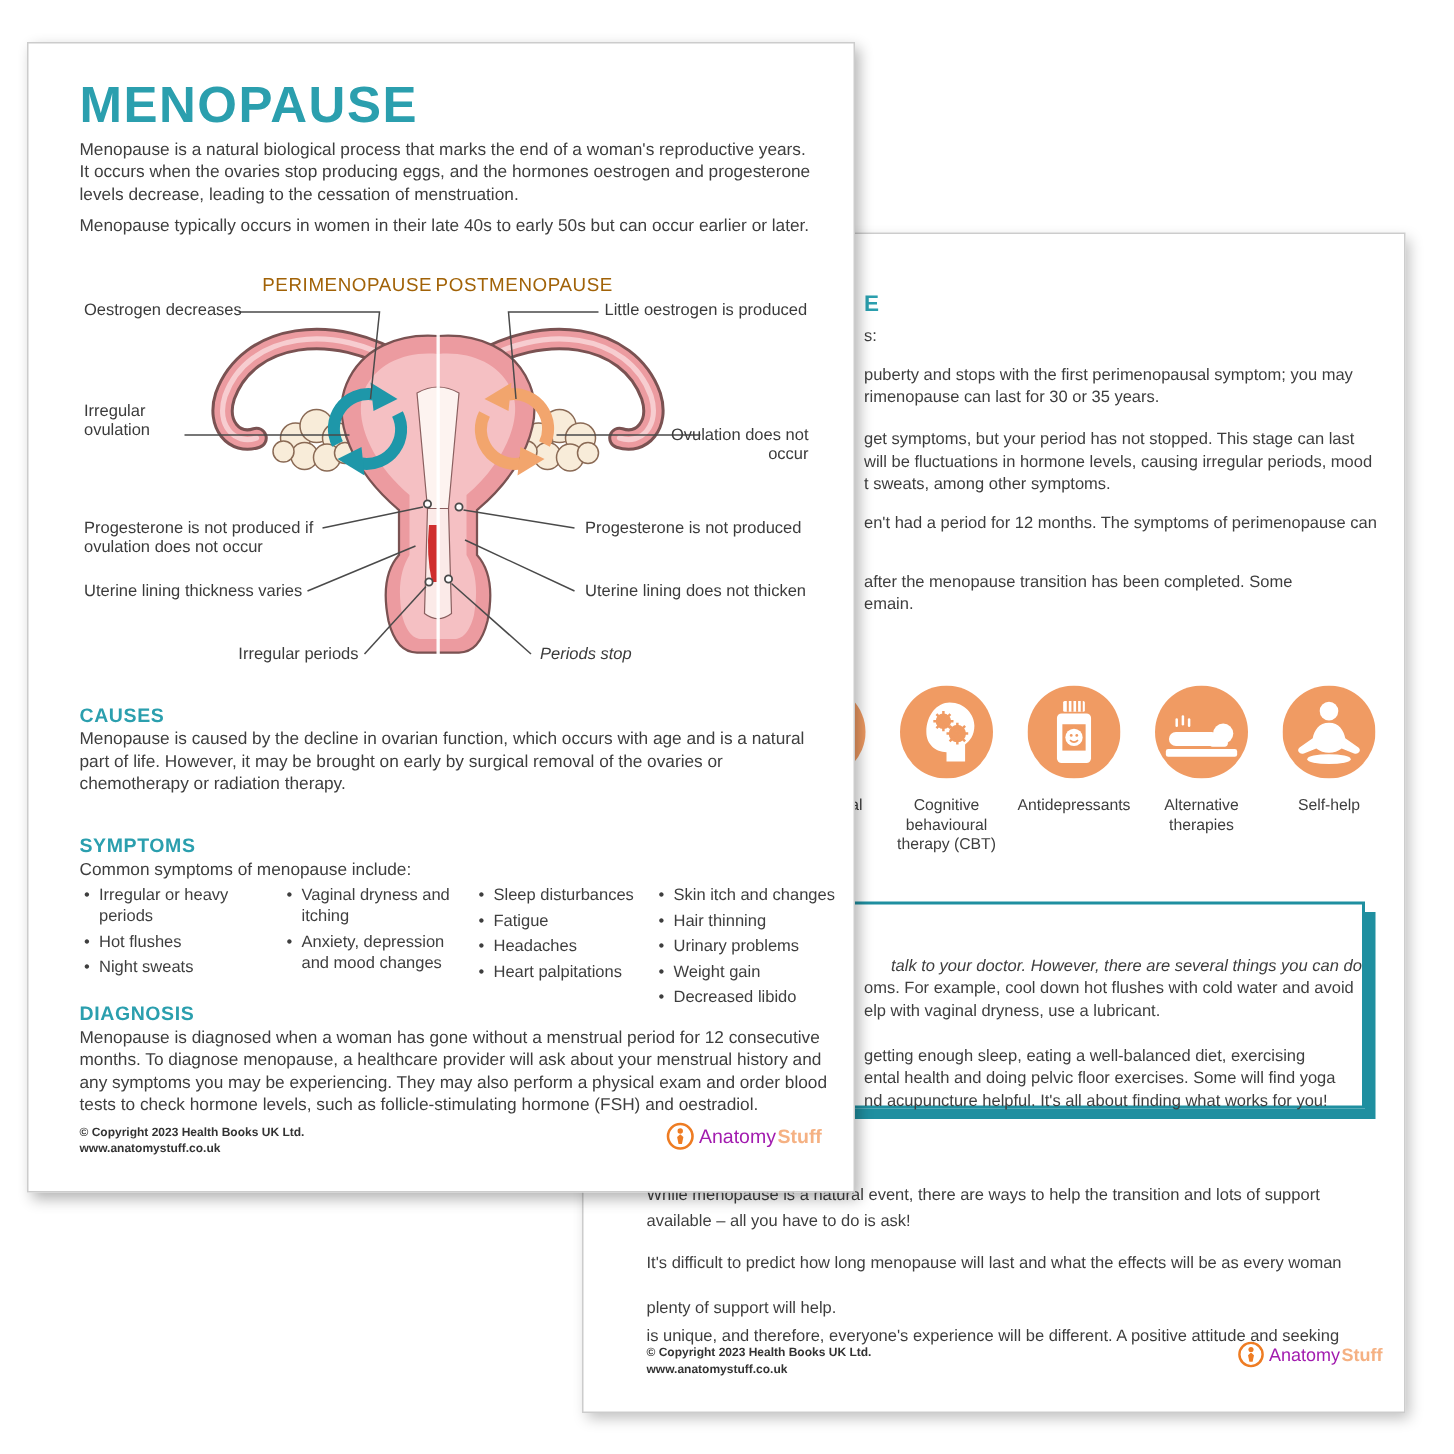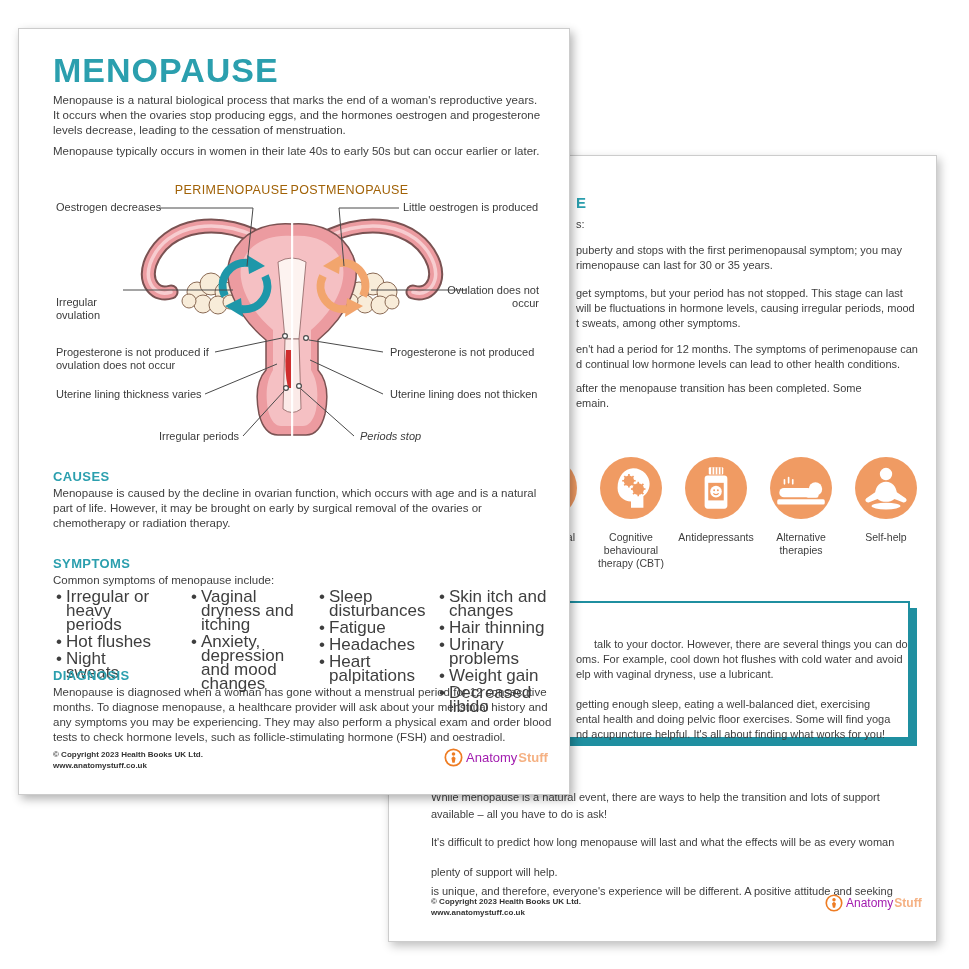--- a/index.html
+++ b/index.html
@@ -11,21 +11,21 @@
               box-shadow:3px 4px 9px rgba(0,0,0,0.30);}
   #back-page{left:388px;top:155px;width:547px;height:785px;z-index:1;
              box-shadow:3px 4px 9px rgba(0,0,0,0.25);}
   .teal{color:#2b9fae;}
   h1.title{margin:0;font-size:34px;font-weight:800;letter-spacing:1px;color:#2b9fae;}
   .body-txt{font-size:11.5px;line-height:15px;color:#3e3e3e;}
   .sec-head{font-size:13px;font-weight:bold;color:#2b9fae;letter-spacing:.4px;}
   .dlabel{font-size:11px;line-height:13px;color:#3b3b3b;}
   .stage-head{font-size:12.5px;font-weight:normal;color:#a16207;letter-spacing:.4px;text-align:center;}
   ul.sym{list-style:none;margin:0;padding:0;}
-  ul.sym li{position:relative;padding-left:10px;font-size:17px;line-height:14px;margin-bottom:3px;}
+  ul.sym li{position:relative;padding-left:10px;font-size:11px;line-height:14px;margin-bottom:3px;}
   ul.sym li::before{content:"•";position:absolute;left:0;top:0;}
   .foot-txt{font-size:8px;font-weight:bold;line-height:11px;color:#333;}
   .brand{display:flex;align-items:center;gap:3px;}
   .brand .b1{font-size:13px;font-weight:normal;color:#a21caf;text-align:center;}
   .brand .b2{font-size:13px;font-weight:bold;color:#f5b183;}
   .bline{font-size:11px;line-height:15px;white-space:nowrap;color:#3e3e3e;}
   .icon-circle{width:62px;height:62px;border-radius:50%;background:#f09b63;}
   .icon-label{font-size:10.5px;line-height:13px;text-align:center;color:#3e3e3e;}
   .tealbox-shadow{position:absolute;background:#1f8fa0;}
   .tealbox{position:absolute;background:#ffffff;border:2px solid #1f8fa0;}
@@ -41,21 +41,20 @@
     <div class="abs bline" style="left:187px;top:61px;">s:</div>
 
     <div class="abs bline" style="left:187px;top:87px;">puberty and stops with the first perimenopausal symptom; you may</div>
     <div class="abs bline" style="left:187px;top:102px;">rimenopause can last for 30 or 35 years.</div>
 
     <div class="abs bline" style="left:187px;top:130px;">get symptoms, but your period has not stopped. This stage can last</div>
     <div class="abs bline" style="left:187px;top:145px;">will be fluctuations in hormone levels, causing irregular periods, mood</div>
     <div class="abs bline" style="left:187px;top:160px;">t sweats, among other symptoms.</div>
 
     <div class="abs bline" style="left:187px;top:186px;">en't had a period for 12 months. The symptoms of perimenopause can</div>
-    <div class="abs bline" style="left:187px;top:201px;">d continual low hormone levels can lead to other health conditions.</div>
 
     <div class="abs bline" style="left:187px;top:225px;">after the menopause transition has been completed. Some</div>
     <div class="abs bline" style="left:187px;top:240px;">emain.</div>
 
     <div class="abs icon-circle" style="left:126px;top:301px;"></div>
     <div class="abs icon-label" style="left:172px;top:375px;width:60px;text-align:left;">nal</div>
 
     <svg class="abs" style="left:211px;top:301px;" width="62" height="62" viewBox="0 0 60 60">
       <circle cx="30" cy="30" r="30" fill="#f09b63"></circle>
       <path d="M 32 11 c 10 0 16 8 16 15 c 0 6 -3 10 -6 12 l 0 11 l -12 0 l 0 -6 c -7 0 -13 -5 -13 -13 c 0 -11 7 -19 15 -19 z" fill="#ffffff"></path>
@@ -111,21 +110,21 @@
     <svg class="abs" style="left:466px;top:301px;" width="62" height="62" viewBox="0 0 60 60">
       <circle cx="30" cy="30" r="30" fill="#f09b63"></circle>
       <circle cx="30" cy="16.5" r="6" fill="#ffffff"></circle>
       <path d="M 30 24 c -6.5 0 -9.5 5 -10.5 10 l -8.5 6 c -2.2 1.8 0 4.8 2.8 3.8 l 8 -3.2 c 2.2 1.8 5.2 2.8 8.2 2.8 s 6 -1 8.2 -2.8 l 8 3.2 c 2.8 1 5 -2 2.8 -3.8 l -8.5 -6 c -1 -5 -4 -10 -10.5 -10 z" fill="#ffffff"></path>
       <ellipse cx="30" cy="47.5" rx="14" ry="3.2" fill="#ffffff"></ellipse>
     </svg>
     <div class="abs icon-label" style="left:452px;top:375px;width:90px;">Self-help</div>
 
     <div class="tealbox-shadow" style="left:108px;top:452px;width:420px;height:138px;"></div>
     <div class="tealbox" style="left:101px;top:445px;width:416px;height:134px;"></div>
-    <div class="abs bline" style="left:205px;top:481px;">talk to your doctor. However, there are several things you can do</div>
+    <div class="abs bline" style="left:205px;top:481px;font-style:italic;">talk to your doctor. However, there are several things you can do</div>
     <div class="abs bline" style="left:187px;top:496px;">oms. For example, cool down hot flushes with cold water and avoid</div>
     <div class="abs bline" style="left:187px;top:511px;">elp with vaginal dryness, use a lubricant.</div>
     <div class="abs bline" style="left:187px;top:541px;">getting enough sleep, eating a well-balanced diet, exercising</div>
     <div class="abs bline" style="left:187px;top:556px;">ental health and doing pelvic floor exercises. Some will find yoga</div>
     <div class="abs bline" style="left:187px;top:571px;">nd acupuncture helpful. It's all about finding what works for you!</div>
 
     <div class="abs bline" style="left:42px;top:634px;">While menopause is a natural event, there are ways to help the transition and lots of support</div>
     <div class="abs bline" style="left:42px;top:651px;">available – all you have to do is ask!</div>
     <div class="abs bline" style="left:42px;top:679px;">It's difficult to predict how long menopause will last and what the effects will be as every woman</div>
     <div class="abs bline" style="left:42px;top:728px;">is unique, and therefore, everyone's experience will be different. A positive attitude and seeking</div>
@@ -229,21 +228,21 @@
         <g fill="#ffffff" stroke="#4a4a4a" stroke-width="1.2">
           <circle cx="266" cy="162" r="2.4"></circle>
             <circle cx="287" cy="164" r="2.4"></circle>
           <circle cx="267" cy="214" r="2.4"></circle>
             <circle cx="280" cy="212" r="2.4"></circle>
         </g>
       </svg>
 
       <div class="abs dlabel" style="left:37px;top:27px;">Oestrogen decreases</div>
       <div class="abs dlabel" style="left:384px;top:27px;">Little oestrogen is produced</div>
-      <div class="abs dlabel" style="left:37px;top:122px;width:62px;">Irregular ovulation</div>
+      <div class="abs dlabel" style="left:37px;top:94px;width:62px;">Irregular ovulation</div>
       <div class="abs dlabel" style="left:425px;top:110px;width:95px;text-align:right;">Ovulation does not occur</div>
       <div class="abs dlabel" style="left:37px;top:172px;width:165px;">Progesterone is not produced if ovulation does not occur</div>
       <div class="abs dlabel" style="left:371px;top:172px;width:165px;">Progesterone is not produced</div>
       <div class="abs dlabel" style="left:37px;top:214px;width:160px;">Uterine lining thickness varies</div>
       <div class="abs dlabel" style="left:371px;top:214px;width:170px;">Uterine lining does not thicken</div>
       <div class="abs dlabel" style="left:134px;top:256px;width:86px;text-align:right;">Irregular periods</div>
       <div class="abs dlabel" style="left:341px;top:256px;font-style:italic;">Periods stop</div>
     </div>
 
     <div class="abs sec-head" style="left:34px;top:440px;">CAUSES</div>

